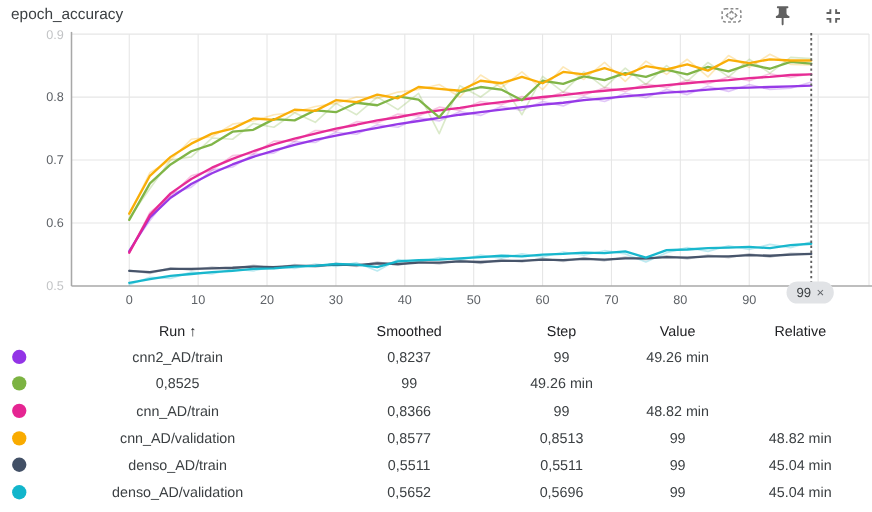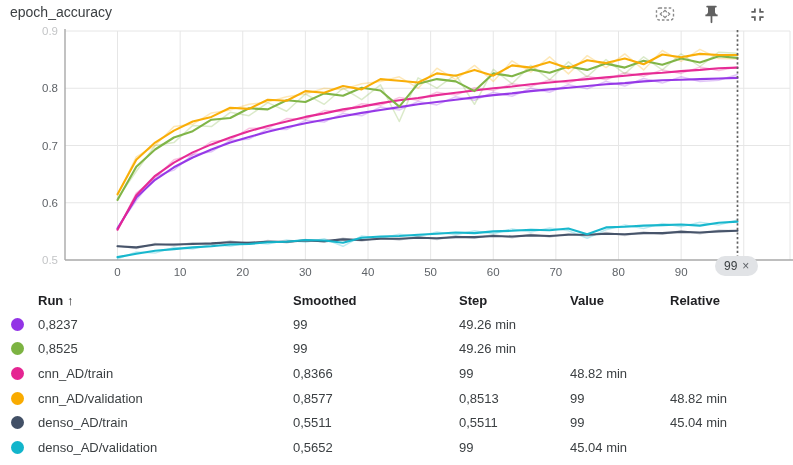--- a/index.html
+++ b/index.html
@@ -1,34 +1,34 @@
 <!DOCTYPE html>
 <html><head>
 <meta charset="utf-8">
 <style>
   html,body{margin:0;padding:0;background:#fff;}
   #app{position:relative;width:793px;height:465px;background:#fff;overflow:hidden;
-       font-family:"Liberation Sans",sans-serif;}
+       font-family:"Liberation Sans",sans-serif;text-align:center;}
   
   .card-title{position:absolute;left:10px;top:4px;font-size:14px;color:#3c4043;}
   .icon-row{position:absolute;top:2px;right:24px;display:flex;gap:22px;}
   .icon-btn{width:24px;height:24px;display:flex;align-items:center;justify-content:center;
             background:none;border:none;padding:0;cursor:pointer;}
   
   #chart-svg{position:absolute;left:0;top:0;}
   #chart-svg text{font-family:"Liberation Sans",sans-serif;}
   .step-chip{position:absolute;left:715px;top:256px;height:20px;padding:0 9px;
              background:#e1e3e6;border-radius:11px;display:flex;align-items:center;gap:5px;
              font-size:12px;color:#3c4043;cursor:pointer;}
   .step-chip .x{font-size:12px;color:#5f6368;}
   
   .run-table{position:absolute;left:0;top:288px;width:793px;}
   .trow{display:grid;grid-template-columns:38px 255px 166px 111px 100px 1fr;
         align-items:center;height:24.6px;font-size:13px;color:#3c4043;}
-  .trow.head{height:24px;font-weight:bold;color:#202124;}
+  .trow.head{height:24px;font-weight:normal;color:#202124;}
   .dot{width:13px;height:13px;border-radius:50%;margin-left:11px;}
   .cell{white-space:nowrap;overflow:hidden;text-overflow:ellipsis;padding-right:8px;}
 </style>
 </head>
 <body>
 
 <div id="app">
 
   <div class="card-title">epoch_accuracy</div>
 
@@ -117,20 +117,21 @@
       <div class="cell">Smoothed</div>
       <div class="cell">Step</div>
       <div class="cell">Value</div>
       <div class="cell">Relative</div>
     </div>
     <div id="table-body">
         <div class="trow">
           <div>
             <div class="dot" style="background: rgb(147, 52, 230);"></div>
           </div>
+          <div class="cell">cnn2_AD/train</div>
           <div class="cell">0,8237</div>
           <div class="cell">99</div>
           <div class="cell">49.26 min</div>
         </div>
         <div class="trow">
           <div>
             <div class="dot" style="background: rgb(124, 179, 66);"></div>
           </div>
           <div class="cell">0,8525</div>
           <div class="cell">99</div>
@@ -164,19 +165,20 @@
           <div class="cell">0,5511</div>
           <div class="cell">99</div>
           <div class="cell">45.04 min</div>
         </div>
         <div class="trow">
           <div>
             <div class="dot" style="background: rgb(18, 181, 203);"></div>
           </div>
           <div class="cell">denso_AD/validation</div>
           <div class="cell">0,5652</div>
+          <div class="cell">0,5696</div>
           <div class="cell">99</div>
           <div class="cell">45.04 min</div>
         </div>
       </div>
   </div>
 
 </div>
 
 </body></html>

